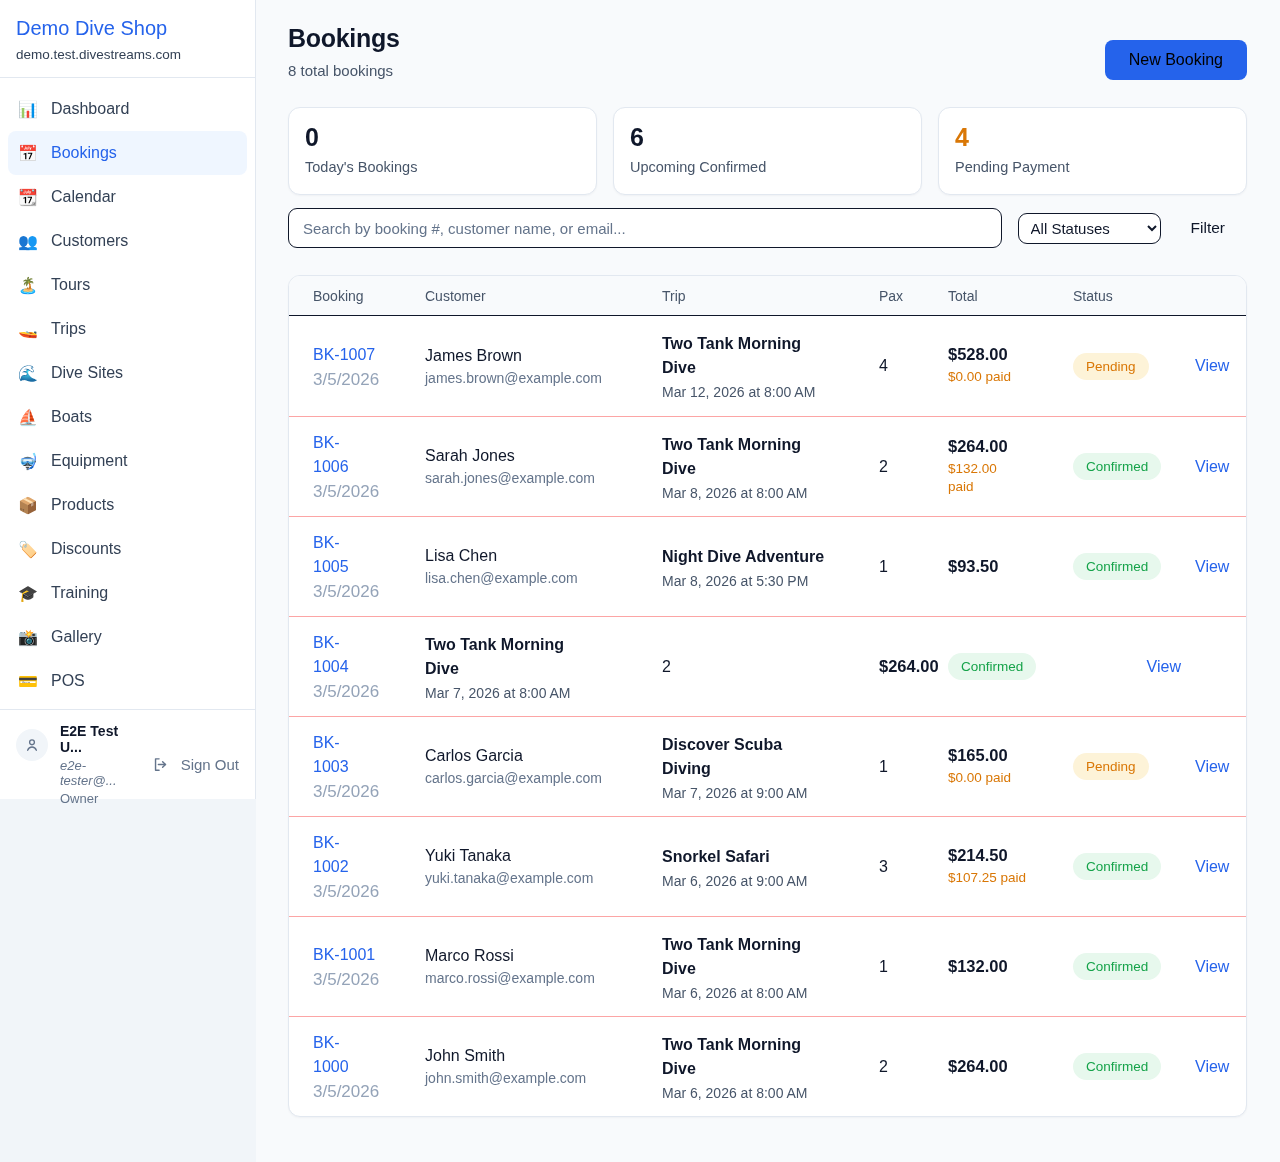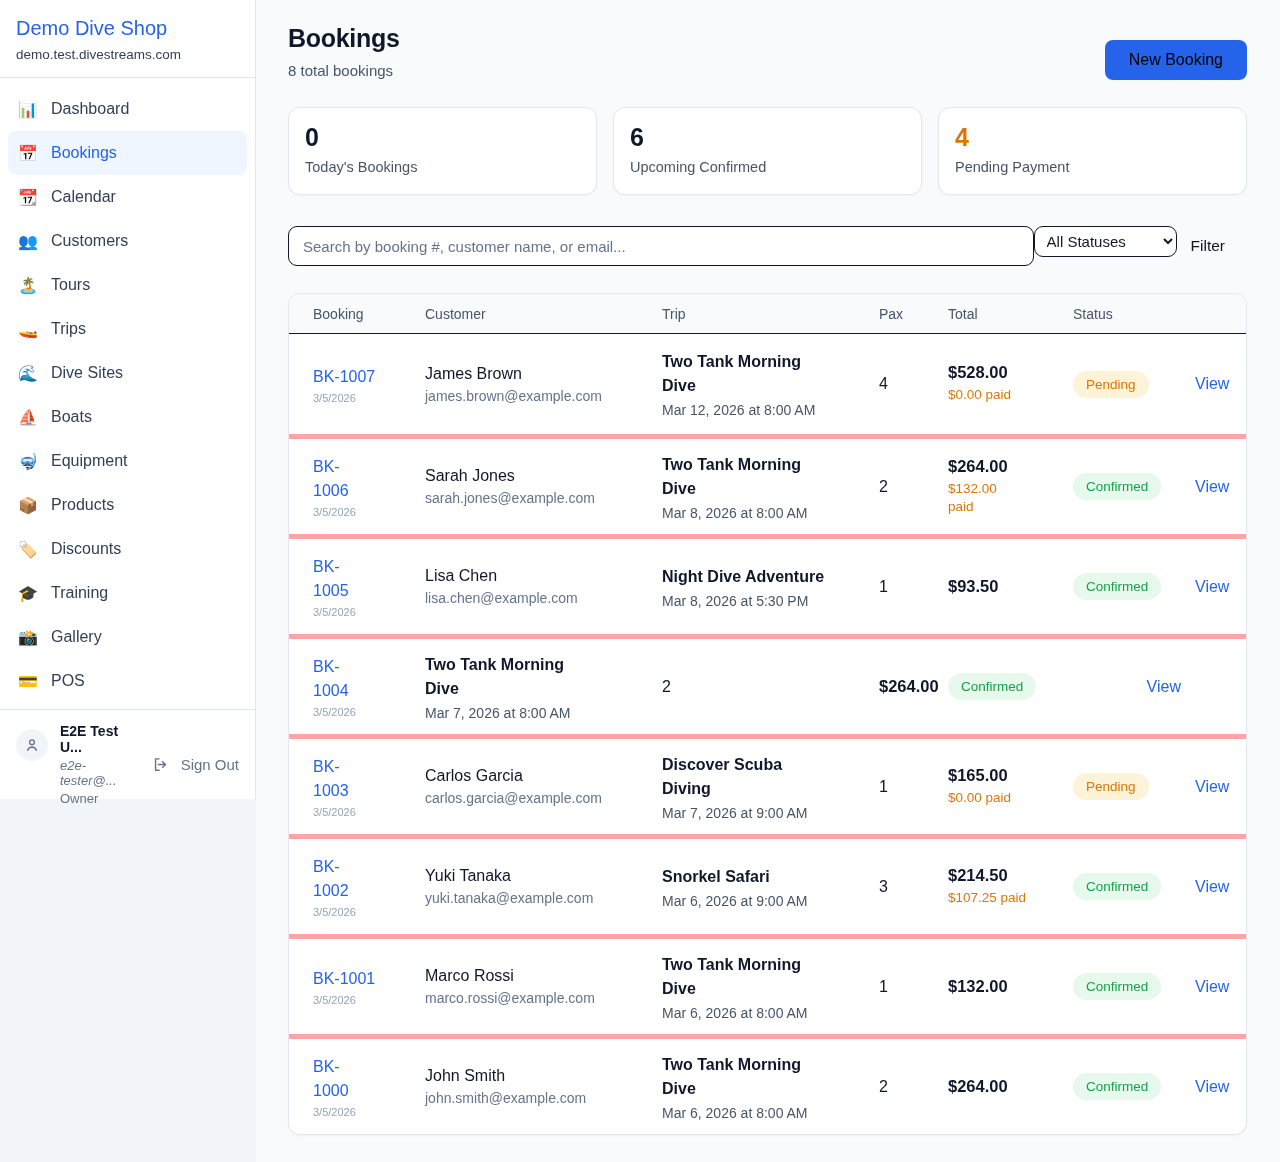--- a/index.html
+++ b/index.html
@@ -62,21 +62,21 @@
   }
 
   .stats { display:flex; gap:16px; margin-top:27px; }
   .stat-card {
     flex:1; background:#ffffff; border:1px solid #e2e8f0; border-radius:12px;
     padding:15px 16px; height:88px; box-shadow:0 1px 2px rgba(15,23,42,0.04);
   }
   .stat-value { font-size:25px; font-weight:bold; }
   .stat-label { font-size:14.5px; color:#475569; margin-top:7px; }
 
-  .filter-row { display:flex; margin-top:31px; }
+  .filter-row { display:flex; align-items:center; gap:16px; margin-top:13px; }
   .search-input {
     flex:1; height:40px; border:1px solid #0f172a; border-radius:9px;
     padding:0 14px; font-size:15px; font-family:inherit; color:#0f172a;
     background:#ffffff; outline:none;
   }
   .search-input::placeholder { color:#64748b; }
   .status-select {
     width:143px; height:31px; border:1px solid #0f172a; border-radius:9px;
     font-size:15px; font-family:inherit; color:#0f172a; background:#ffffff;
     padding:0 8px; outline:none;
@@ -94,24 +94,24 @@
   .tgrid {
     display:grid;
     grid-template-columns:112px 237px 217px 69px 125px 122px 1fr;
     padding:0 24px; align-items:center;
   }
   .thead {
     height:40px; background:#f8fafc; border-bottom:1px solid #0f172a;
     font-size:14px; color:#475569; font-weight:500;
   }
   .trow { height:100px; }
-  .trow + .trow { border-top:5px solid #fca5a5; }
+  .trow + .trow { border-top:1px solid #fca5a5; }
   .cell { padding-right:14px; }
   .bk-link { color:#2563eb; font-size:16px; font-weight:500; white-space:pre-line; line-height:1.5; text-decoration:none; cursor:pointer; display:inline-block; }
-  .bk-date { font-size:11px; color:#94a3b8; margin-top:3px; }
+  .bk-date { font-size:17px; color:#94a3b8; margin-top:3px; }
   .cust-name { font-size:16px; color:#0f172a; }
   .cust-email { font-size:14px; color:#64748b; margin-top:5px; }
   .trip-name { font-size:16px; font-weight:600; color:#0f172a; white-space:pre-line; line-height:1.5; }
   .trip-date { font-size:14px; color:#475569; margin-top:4px; }
   .pax-val { font-size:16px; color:#0f172a; }
   .total-amt { font-size:16.5px; font-weight:bold; color:#0f172a; }
   .total-paid { font-size:13.5px; color:#d97706; margin-top:4px; white-space:pre-line; line-height:1.35; }
   .badge {
     display:inline-block; padding:6px 13px; border-radius:999px;
     font-size:13.5px; font-weight:500;

